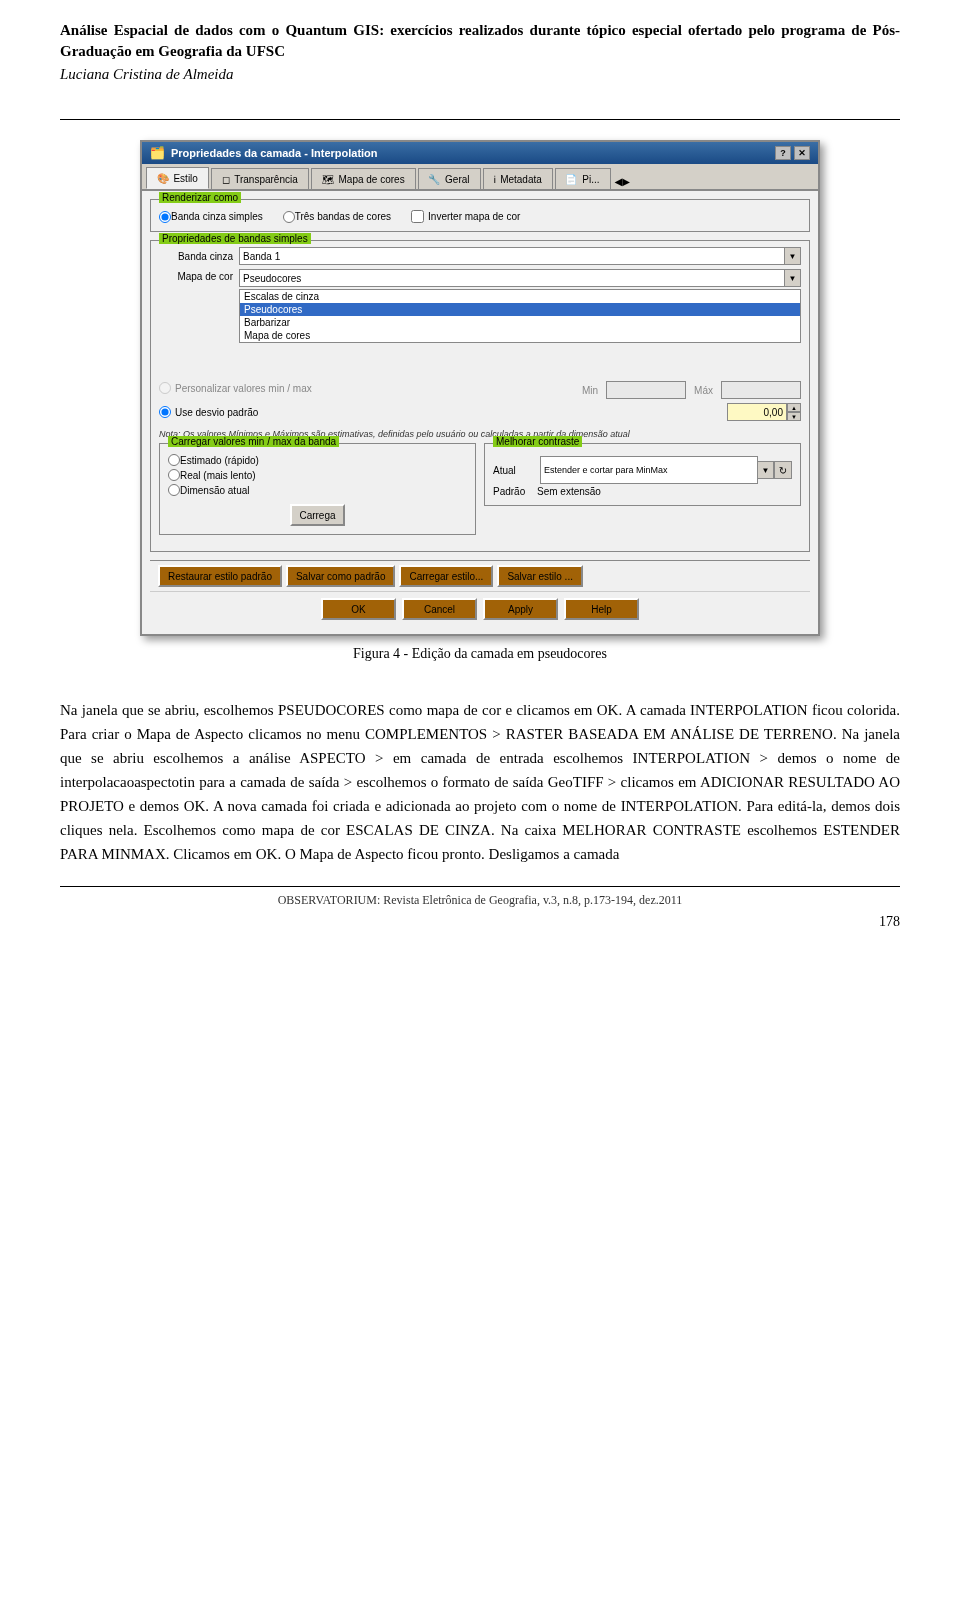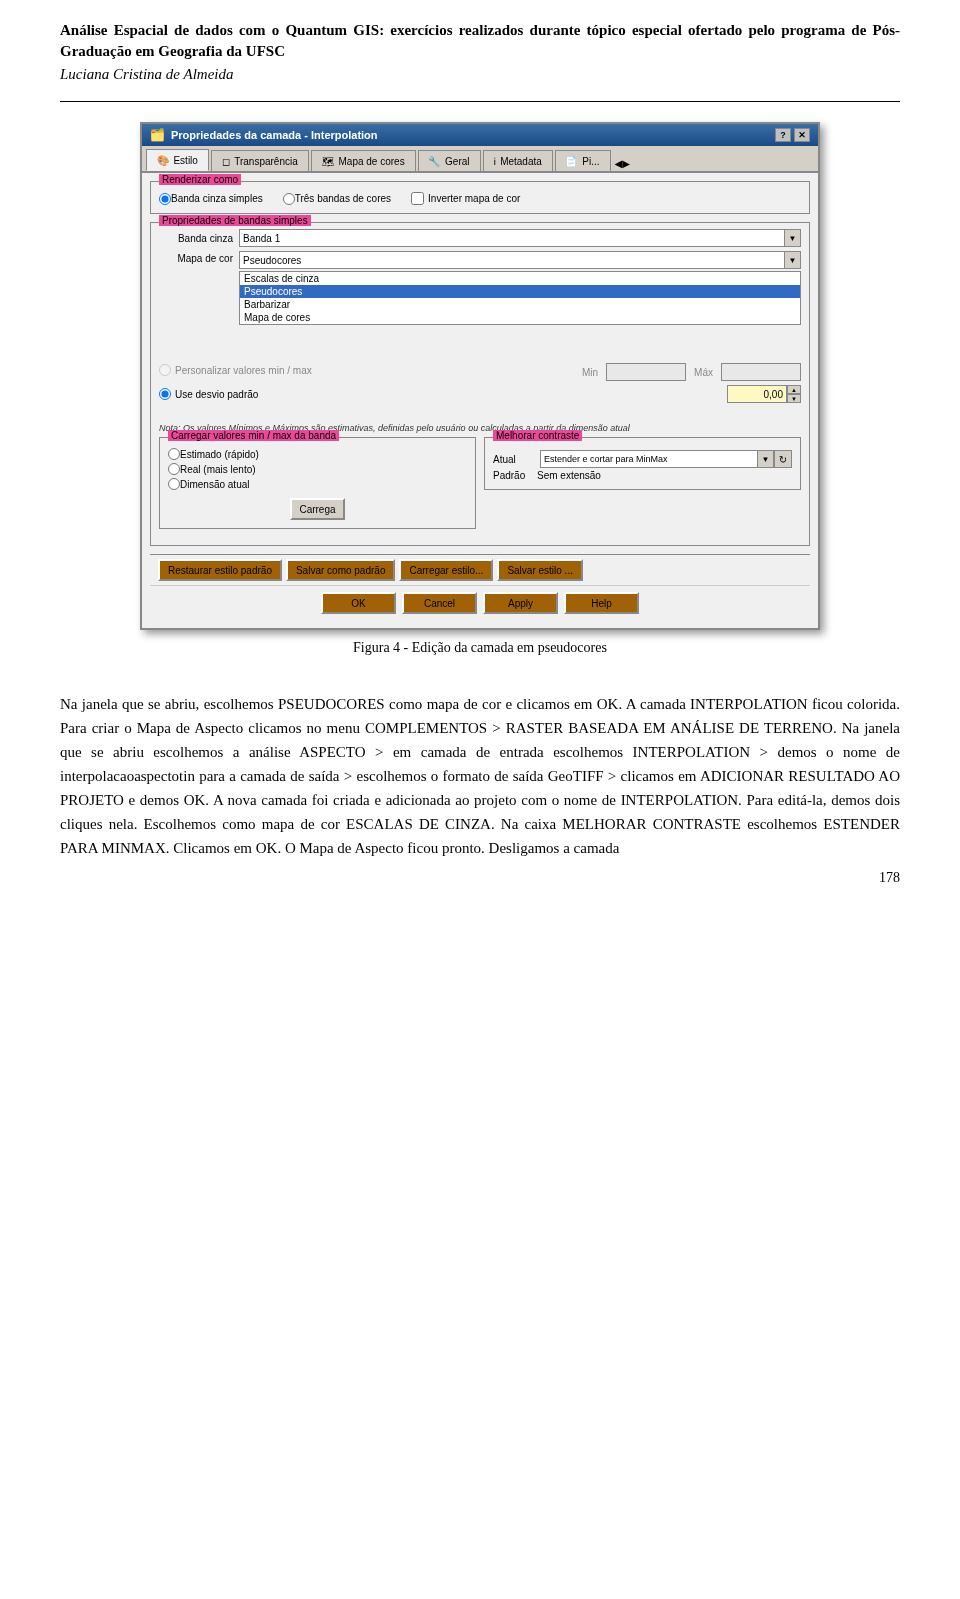--- a/index.html
+++ b/index.html
@@ -20,21 +20,21 @@
       font-size: 15px;
       font-weight: bold;
       text-align: justify;
       margin-bottom: 4px;
       line-height: 1.4;
     }
 
     .article-author {
       font-size: 15px;
       font-style: italic;
-      margin-bottom: 18px;
+      margin-bottom: 36px;
     }
 
     .figure-container {
       display: flex;
       flex-direction: column;
       align-items: center;
       margin: 20px auto;
       width: 100%;
     }
 
@@ -113,21 +113,21 @@
       border: 1px solid #888;
       padding: 6px 8px 8px 8px;
       margin-bottom: 8px;
       position: relative;
     }
 
     .group-box-title {
       position: absolute;
       top: -8px;
       left: 8px;
-      background: #ec4899;
+      background: #84cc16;
       padding: 0 3px;
       font-size: 10px;
     }
 
     .radio-group {
       display: flex;
       align-items: center;
       gap: 20px;
       padding-top: 4px;
     }
@@ -397,21 +397,21 @@
       margin-top: 2px;
     }
 
     .padrao-label {
       font-size: 10px;
       width: 40px;
     }
 
     .estender-input {
       flex: 1;
-      height: 18px;
+      height: 28px;
       border: 1px solid #888;
       background: white;
       font-size: 9px;
       padding: 0 3px;
     }
 
     .radio-personalizar {
       display: flex;
       align-items: center;
       gap: 4px;
@@ -540,21 +540,21 @@
               <span style="flex:1;"></span>
               <div class="min-max-row">
                 <span class="min-max-label">Min</span>
                 <input class="min-max-input" type="text" style="width: 80px; background: rgb(232, 232, 232);">
                 <span class="min-max-label">Máx</span>
                 <input class="min-max-input" type="text" style="width: 80px; background: rgb(232, 232, 232);">
               </div>
             </div>
           </div>
 
-          <div style="display:flex;align-items:center;margin-bottom:20px;">
+          <div style="display:flex;align-items:center;margin-bottom:8px;">
             <div class="radio-use-desvio">
               <input type="radio" name="minmax" checked="" class="radio-input" style="">
               <span>Use desvio padrão</span>
             </div>
             <span style="flex:1;"></span>
             <div class="spinner-field">
               <input class="spinner-input" type="text" value="0,00" style="">
               <div class="spinner-arrows">
                 <div class="spinner-up">▲</div>
                 <div class="spinner-down">▼</div>
@@ -625,15 +625,18 @@
         </div>
 
       </div>
     </div>
 
     <div class="figure-caption">Figura 4 - Edição da camada em pseudocores</div>
   </div>
 
   <div class="body-text">Na janela que se abriu, escolhemos PSEUDOCORES como mapa de cor e clicamos em OK. A camada INTERPOLATION ficou colorida. Para criar o Mapa de Aspecto clicamos no menu COMPLEMENTOS &gt; RASTER BASEADA EM ANÁLISE DE TERRENO. Na janela que se abriu escolhemos a análise ASPECTO &gt; em camada de entrada escolhemos INTERPOLATION &gt; demos o nome de interpolacaoaspectotin para a camada de saída &gt; escolhemos o formato de saída GeoTIFF &gt; clicamos em ADICIONAR RESULTADO AO PROJETO e demos OK. A nova camada foi criada e adicionada ao projeto com o nome de INTERPOLATION. Para editá-la, demos dois cliques nela. Escolhemos como mapa de cor ESCALAS DE CINZA. Na caixa MELHORAR CONTRASTE escolhemos ESTENDER PARA MINMAX. Clicamos em OK. O Mapa de Aspecto ficou pronto. Desligamos a camada</div>
 
+  <div class="page-footer">
+    <span>OBSERVATORIUM: Revista Eletrônica de Geografia, v.3, n.8, p.173-194, dez.2011</span>
+  </div>
   <div class="page-number">178</div>
 
 </div>
 
 </body></html>

